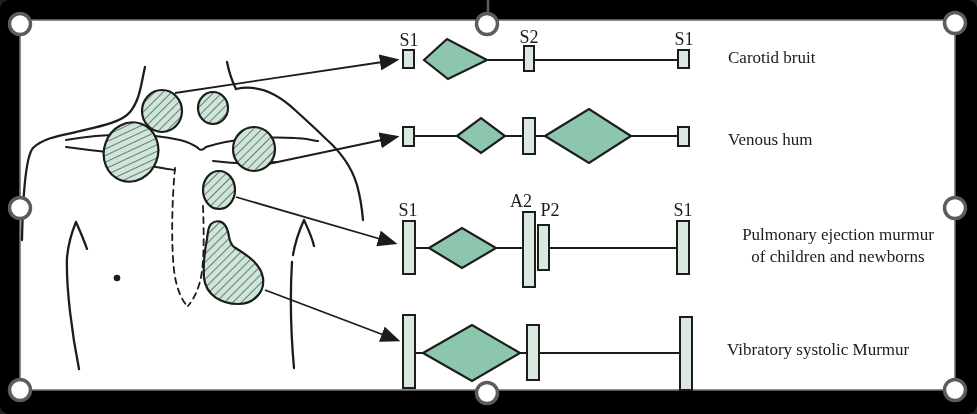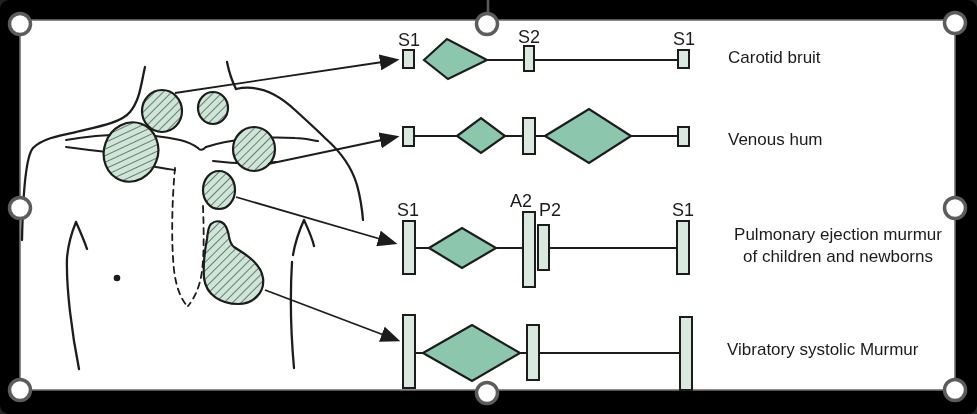--- a/index.html
+++ b/index.html
@@ -1,17 +1,17 @@
 <!DOCTYPE html>
 <html style="--frame-bg: #000000; --canvas-bg: #ffffff; --outline: #1c1c1c; --diamond-fill: #8cc6ad; --bar-fill: #d9e9df; --hatch-fill: #cde6d7; --selection-border: #6e6e6e; --handle-fill: #ffffff; --handle-ring: #5c5c5c; --text: #1b1b1b;"><head>
 <meta charset="utf-8">
 <style>
   html,body{margin:0;padding:0;background:#222;}
   .stage{position:relative;width:977px;height:414px;overflow:hidden;
-         font-family:Liberation Sans, sans-serif;}
+         font-family:Liberation Serif, serif;}
   svg{display:block;}
   text{fill:var(--text,#1b1b1b);}
   .caption{font-size:17px;}
   .soundlabel{font-size:18px;}
 </style>
 </head>
 <body>
 
 <div class="stage">
 <svg id="scene" width="977" height="414" viewBox="0 0 977 414">

